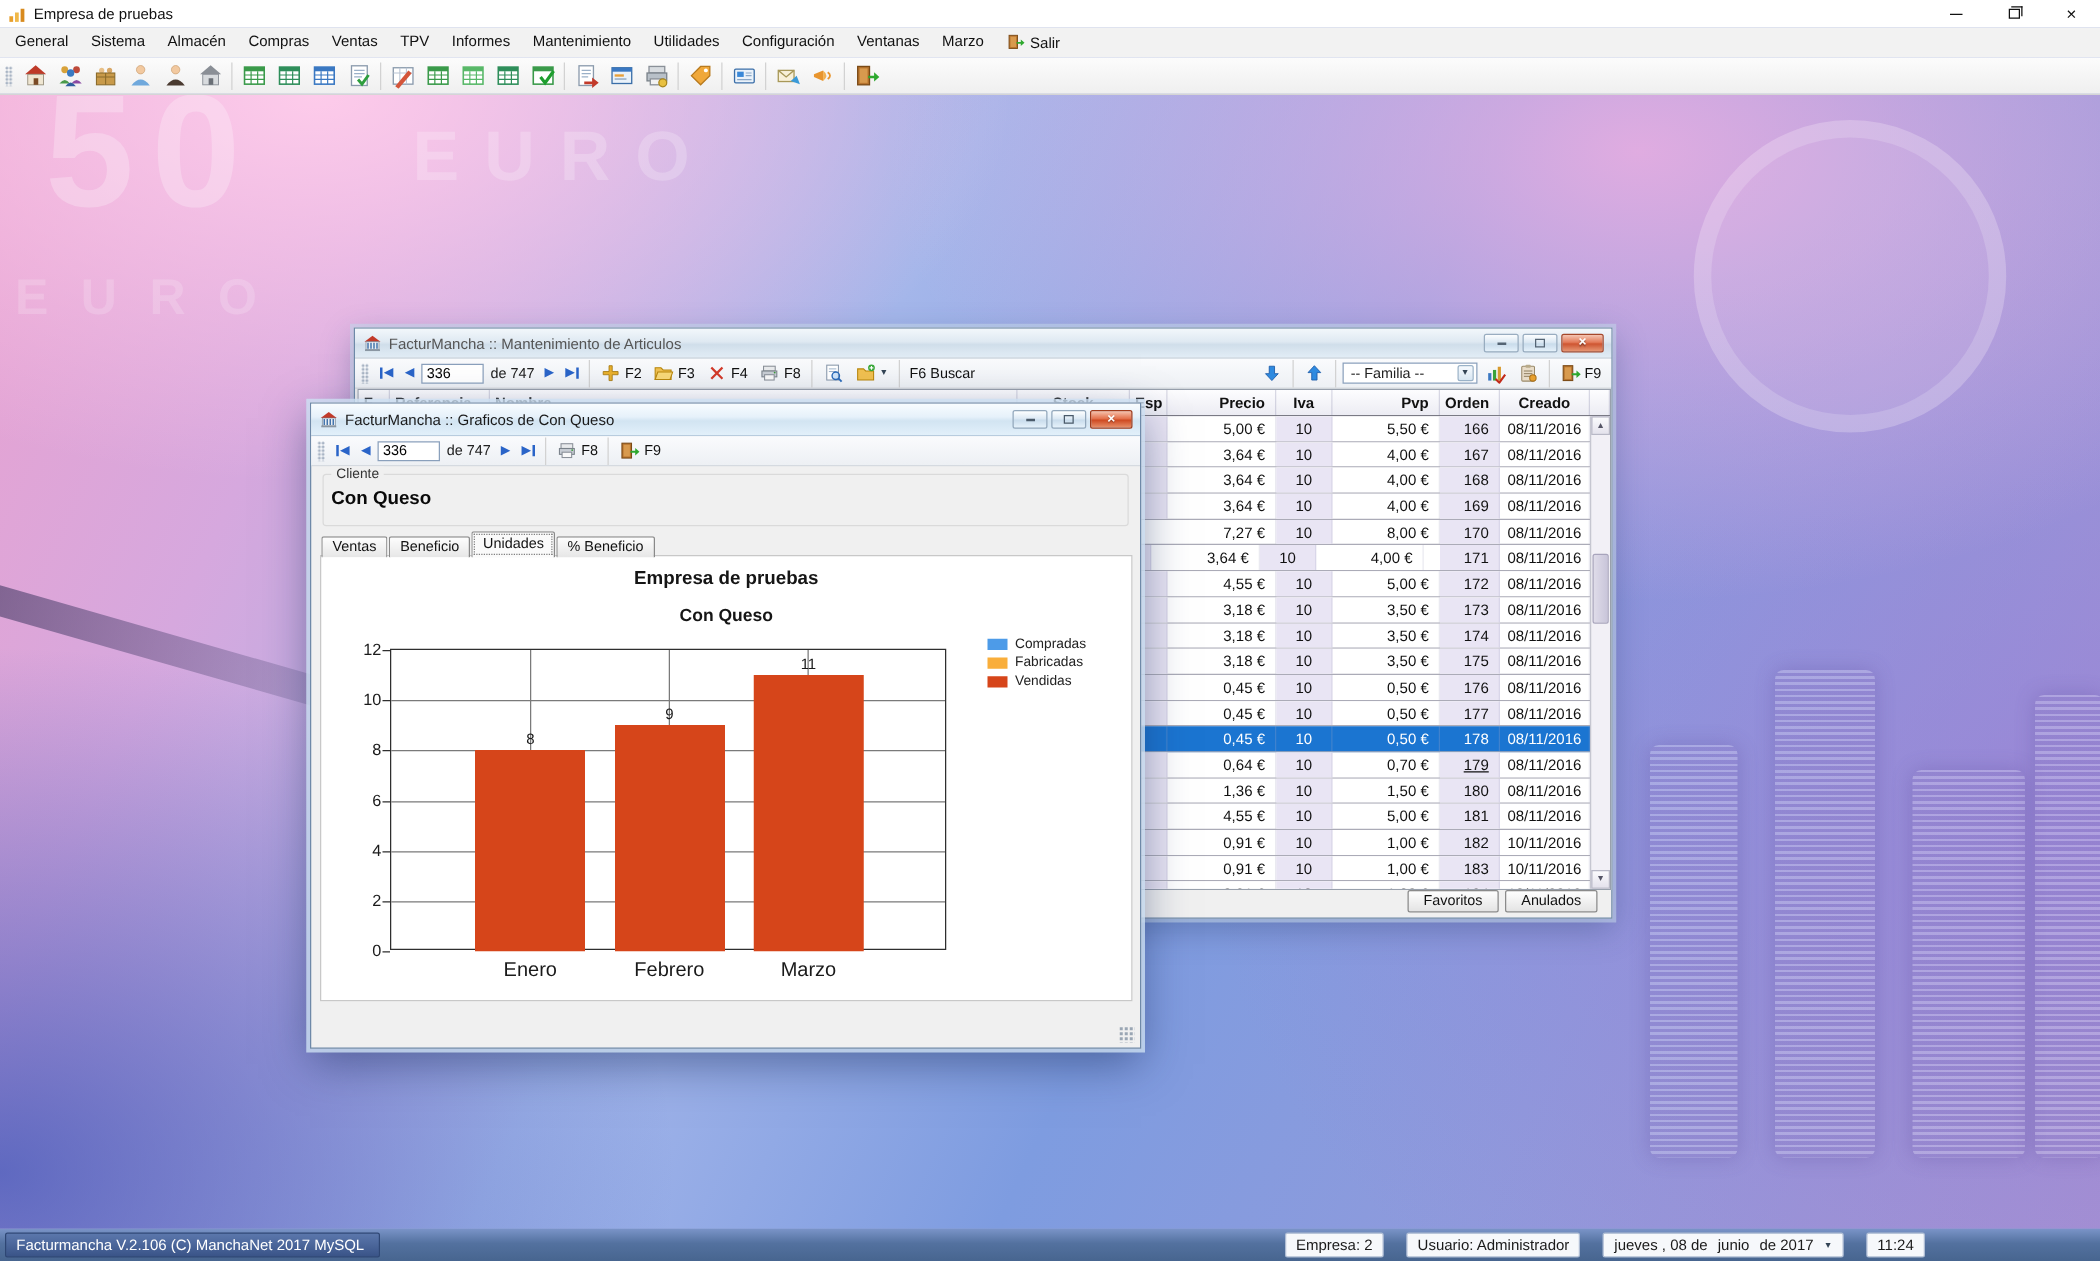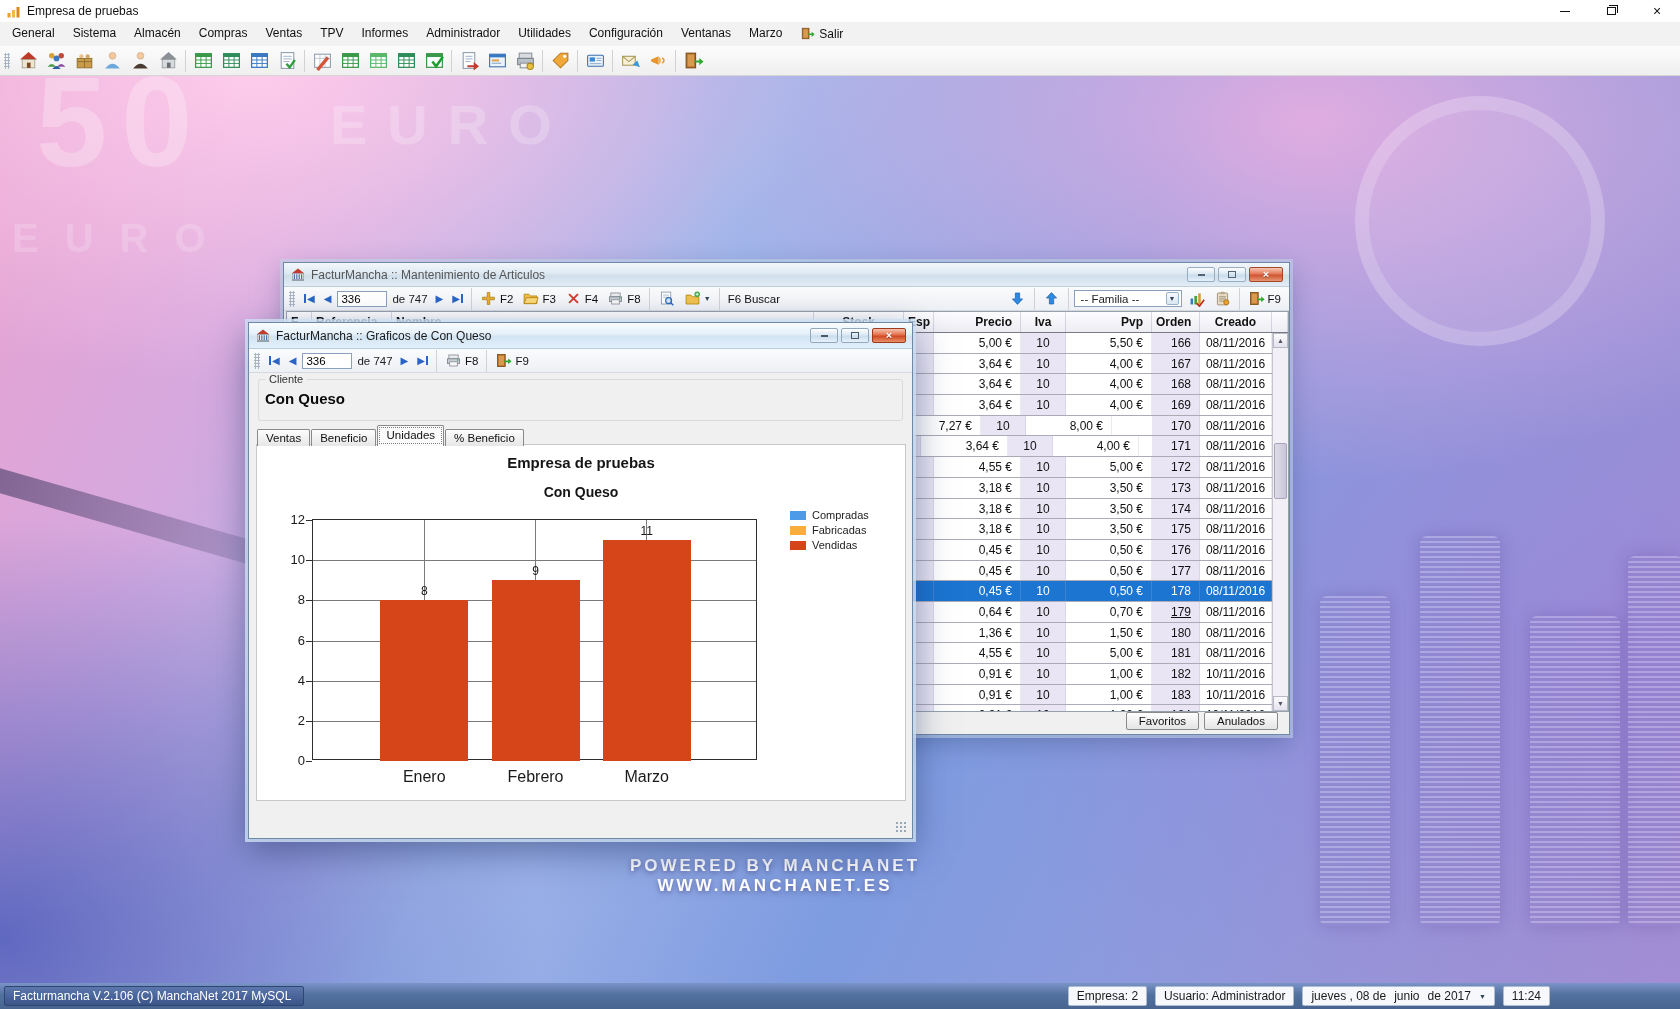--- a/index.html
+++ b/index.html
@@ -111,21 +111,21 @@
   .blab{position:absolute;text-align:center;font-size:12px;color:#1A1A1A}
   .xlab{position:absolute;text-align:center;font-size:16px;color:#1A1A1A}
   .ylab{position:absolute;text-align:right;font-size:13px;color:#1A1A1A;left:-46px;width:38px}
   .ytick{position:absolute;height:1px;width:6px;background:#2E2E2E;left:-7px}
   #chart-legend{position:absolute;left:533px;top:64px;display:flex;flex-direction:column;gap:3px}
   .lrow{display:flex;align-items:center;gap:6px;font-size:11px;color:#222}
   .lsw{width:16px;height:9px}
   .rgrip{position:absolute;right:4px;bottom:4px;width:13px;height:13px;background-image:radial-gradient(circle,#9AA6B4 1.2px,transparent 1.5px);background-size:4px 4px}
 
   
-  .statusbar{position:absolute;left:0;bottom:0;right:0;height:26px;background:linear-gradient(#7A94C8,#53719F 45%,#47658F);display:flex;align-items:center;gap:8px;padding:0 4px;z-index:60}
+  .statusbar{position:absolute;left:0;bottom:0;right:0;height:26px;background:linear-gradient(#7A94C8,#53719F 45%,#47658F);display:flex;align-items:center;gap:18px;padding:0 4px;z-index:60}
   .ssdark{width:300px;height:20px;display:flex;align-items:center;padding:0 8px;background:linear-gradient(#5B77AC,#3A5488);border:1px solid #2E4674;border-radius:2px;font-size:12px;color:#FFF;white-space:nowrap}
   .ssfill{flex:1}
   .well{height:20px;display:flex;align-items:center;gap:8px;padding:0 8px;background:#F6F8FB;border:1px solid #AFBDD4;border-radius:2px;color:#1A1A1A;font-size:12px;white-space:nowrap}
   .ssend{width:118px}
 </style>
 </head>
 <body>
 
 <div id="screen">
 
@@ -167,21 +167,21 @@
       <div class="mi">
         <span>Ventas</span>
       </div>
       <div class="mi">
         <span>TPV</span>
       </div>
       <div class="mi">
         <span>Informes</span>
       </div>
       <div class="mi">
-        <span>Administrador</span>
+        <span>Mantenimiento</span>
       </div>
       <div class="mi">
         <span>Utilidades</span>
       </div>
       <div class="mi">
         <span>Configuración</span>
       </div>
       <div class="mi">
         <span>Ventanas</span>
       </div>
@@ -379,24 +379,20 @@
     <div>
       <span class="wm wm50">50</span>
       <span class="wm wmeuroa">EURO</span>
       <span class="wm wmeurob">EURO</span>
       <div class="bigcoin"></div>
       <div class="coins" style="left:1320px;top:520px;width:70px;height:330px"></div>
       <div class="coins" style="left:1420px;top:460px;width:80px;height:390px"></div>
       <div class="coins" style="left:1530px;top:540px;width:90px;height:310px"></div>
       <div class="coins" style="left:1628px;top:480px;width:55px;height:370px"></div>
       <div class="pen"></div>
-    </div>
-    <div class="powered">
-      <div>POWERED BY MANCHANET</div>
-      <div>WWW.MANCHANET.ES</div>
     </div>
 
     <div class="window win-art">
       <div class="wt">
         <span>
             <svg viewBox="0 0 20 20" style="width: 16px; height: 16px;">
               <polygon points="2,8 10,2 18,8" fill="#C23A2A"></polygon>
               <rect x="3.5" y="8" width="13" height="8" fill="#E8EDF2" stroke="#6A7A8A" stroke-width="0.6"></rect>
               <path d="M5.5,9 V15 M8.5,9 V15 M11.5,9 V15 M14.5,9 V15" stroke="#3A6EA8" stroke-width="1.4"></path>
               <rect x="2.5" y="15.5" width="15" height="1.8" fill="#8A96A2"></rect>
@@ -604,21 +600,21 @@
             </div>
             <div class="grow">
               <div class="gc" style="width: 25px;"></div>
               <div class="gc" style="width: 80px;"></div>
               <div class="gc" style="flex: 1 1 0%;"></div>
               <div class="gc" style="width: 90px;"></div>
               <div class="gc tint" style="width: 30px;"></div>
               <div class="gc ar" style="width: 87px; margin-left: 24px;">7,27 €</div>
               <div class="gc tint ac" style="width: 45px;">10</div>
               <div class="gc ar" style="width: 86px;">8,00 €</div>
-              <div class="gc tint ar" style="width: 48px; margin-left: 40px;">170</div>
+              <div class="gc tint ar" style="width: 48px;">170</div>
               <div class="gc ac" style="width: 72px;">08/11/2016</div>
             </div>
             <div class="grow">
               <div class="gc" style="width: 25px;"></div>
               <div class="gc" style="width: 80px;"></div>
               <div class="gc" style="flex: 1 1 0%;"></div>
               <div class="gc" style="width: 90px;"></div>
               <div class="gc tint" style="width: 30px;"></div>
               <div class="gc ar" style="width: 87px;">3,64 €</div>
               <div class="gc tint ac" style="width: 45px;">10</div>

